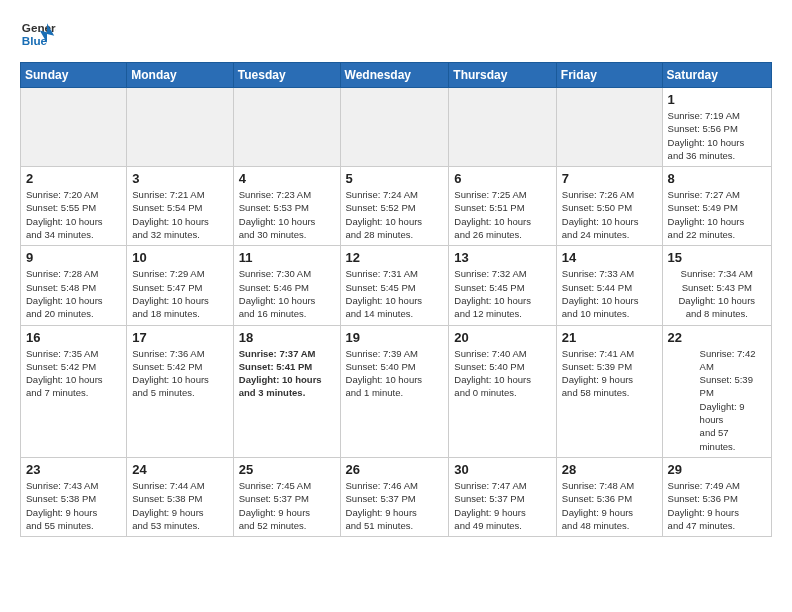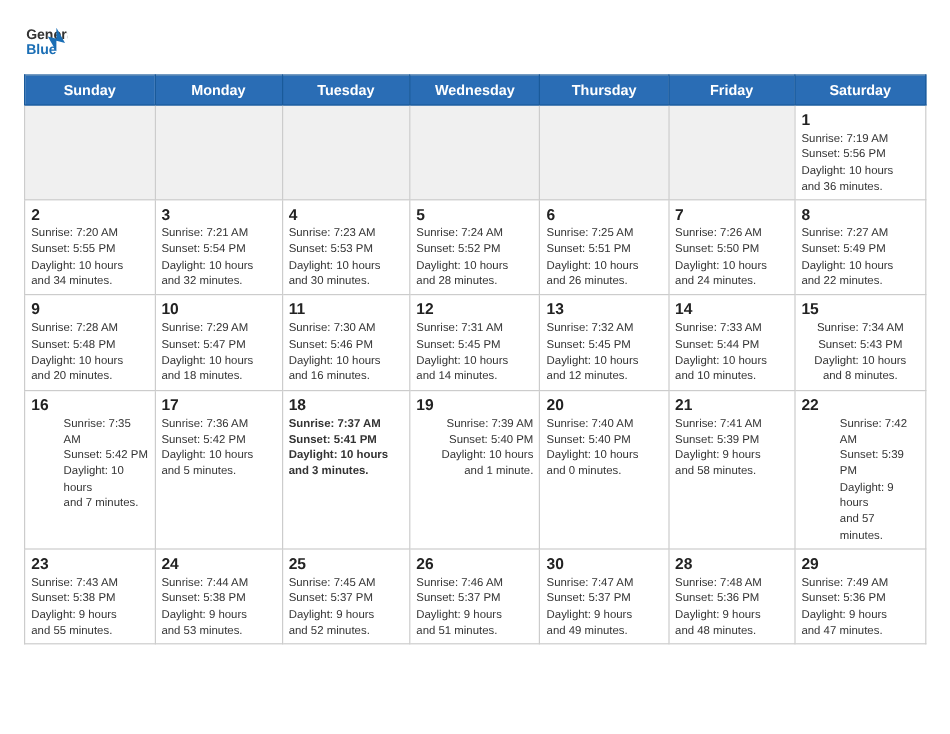--- a/index.html
+++ b/index.html
@@ -49,21 +49,21 @@
       width: 100%;
       border-collapse: collapse;
       border: 1px solid #ccc;
     }
     .calendar th {
       background: #2a6db5;
       color: #fff;
       font-size: 12px;
       font-weight: bold;
       padding: 5px 4px;
-      text-align: center;
+      text-align: left;
       border: 1px solid #1a5a9a;
     }
     .calendar td {
       border: 1px solid #ccc;
       vertical-align: top;
       padding: 4px 5px;
       width: 113px;
       min-height: 70px;
       background: #fff;
     }
@@ -230,42 +230,42 @@
             <span class="day-number">15</span>
             <div class="day-info" style="white-space: pre-line; text-align: center;">Sunrise: 7:34 AM
 Sunset: 5:43 PM
 Daylight: 10 hours
 and 8 minutes.</div>
           </td>
         </tr>
         <tr>
           <td>
             <span class="day-number">16</span>
-            <div class="day-info" style="white-space: pre-line; margin-left: 27px;">Sunrise: 7:35 AM
+            <div class="day-info" style="white-space: pre-line;">Sunrise: 7:35 AM
 Sunset: 5:42 PM
 Daylight: 10 hours
 and 7 minutes.</div>
           </td>
           <td>
             <span class="day-number">17</span>
             <div class="day-info" style="white-space: pre-line;">Sunrise: 7:36 AM
 Sunset: 5:42 PM
 Daylight: 10 hours
 and 5 minutes.</div>
           </td>
           <td>
             <span class="day-number">18</span>
             <div class="day-info" style="white-space: pre-line; font-weight: bold;">Sunrise: 7:37 AM
 Sunset: 5:41 PM
 Daylight: 10 hours
 and 3 minutes.</div>
           </td>
           <td>
             <span class="day-number">19</span>
-            <div class="day-info" style="white-space: pre-line; text-align: right;">Sunrise: 7:39 AM
+            <div class="day-info" style="white-space: pre-line;">Sunrise: 7:39 AM
 Sunset: 5:40 PM
 Daylight: 10 hours
 and 1 minute.</div>
           </td>
           <td>
             <span class="day-number">20</span>
             <div class="day-info" style="white-space: pre-line;">Sunrise: 7:40 AM
 Sunset: 5:40 PM
 Daylight: 10 hours
 and 0 minutes.</div>

